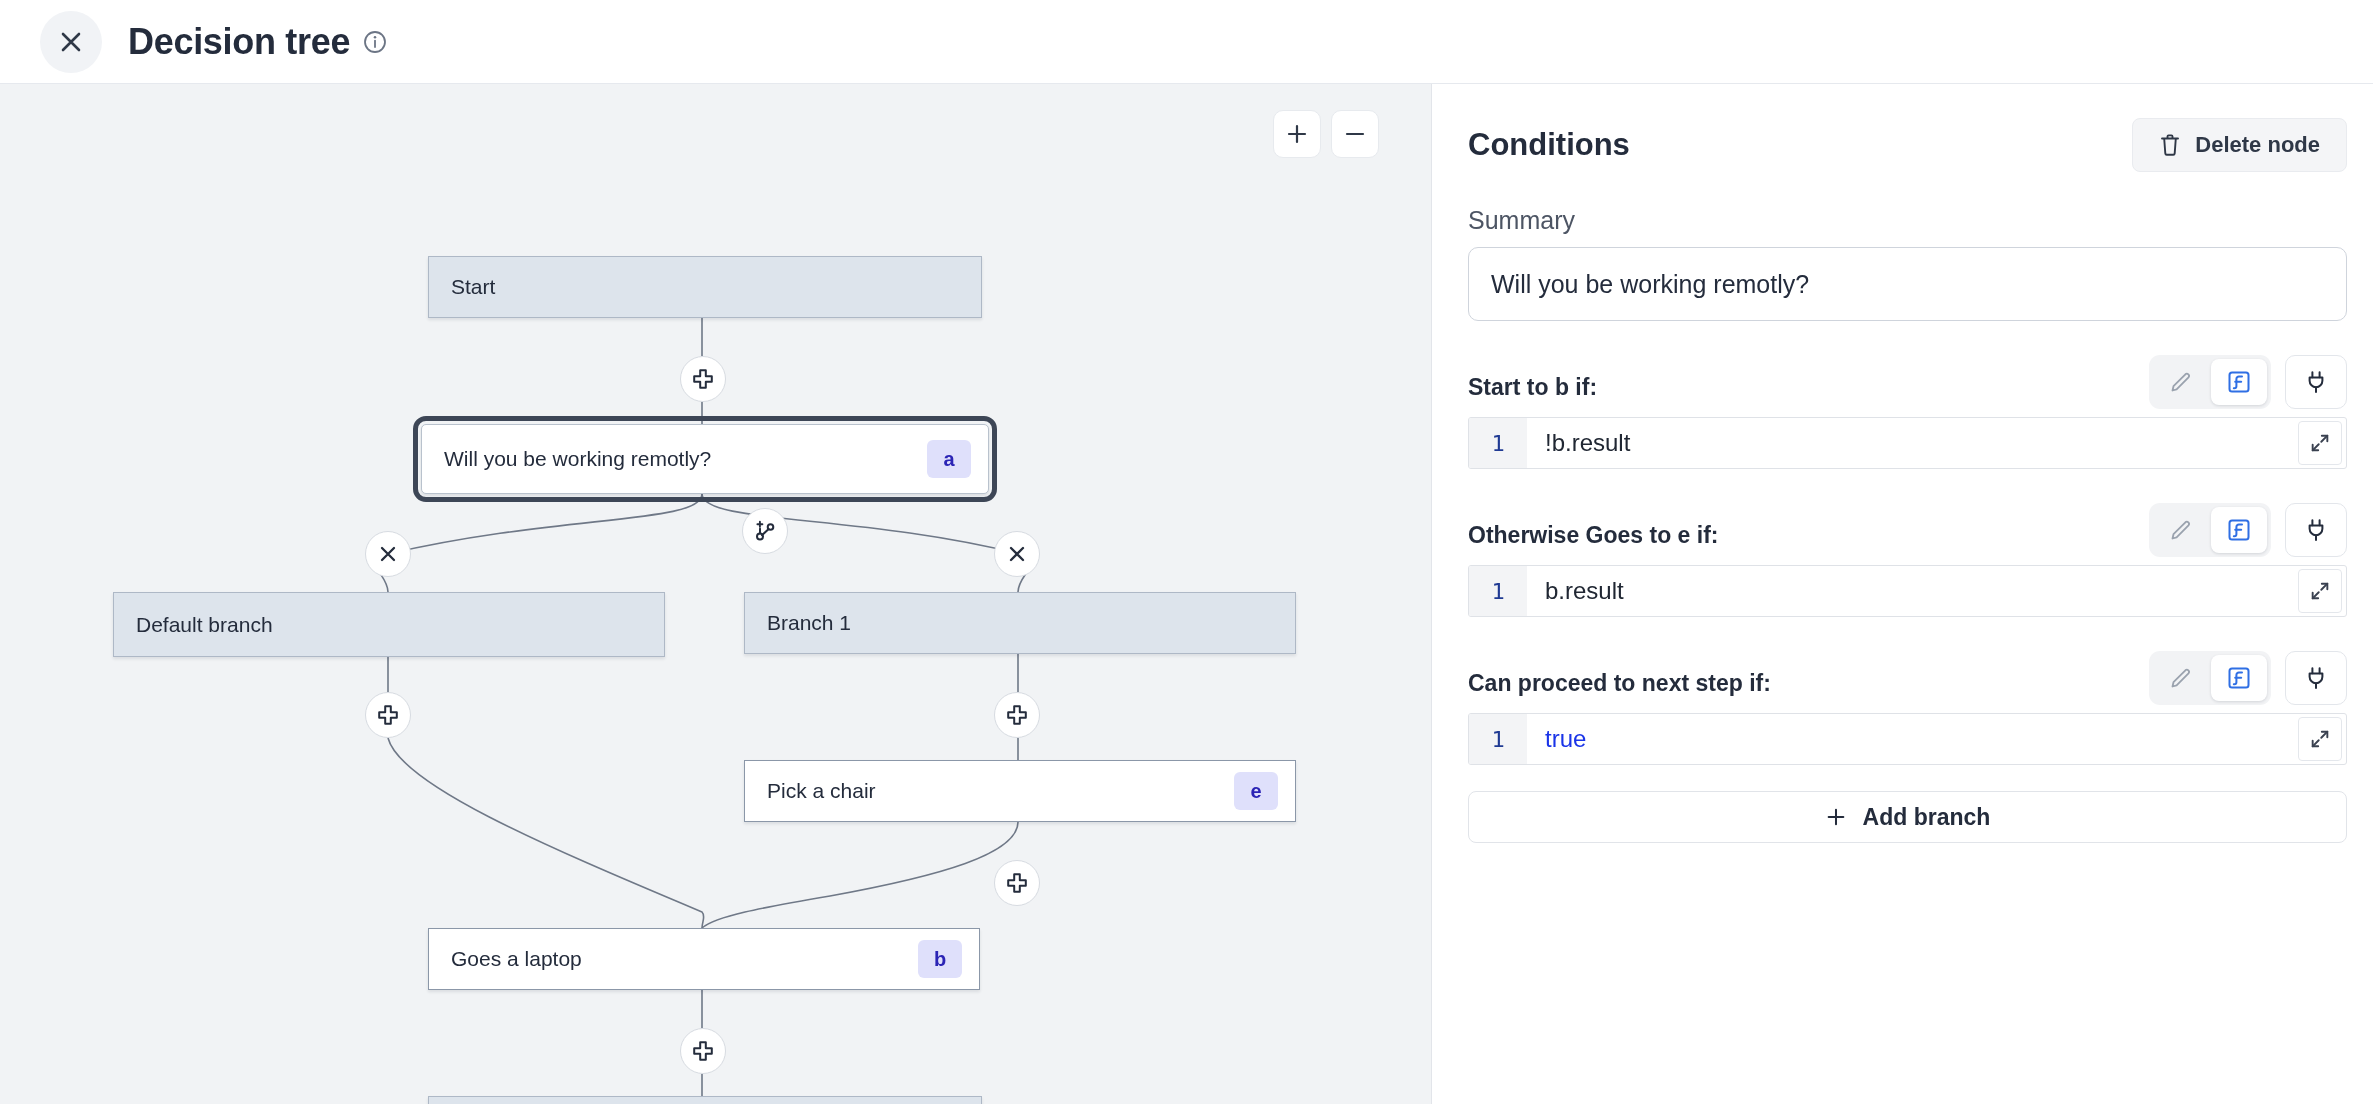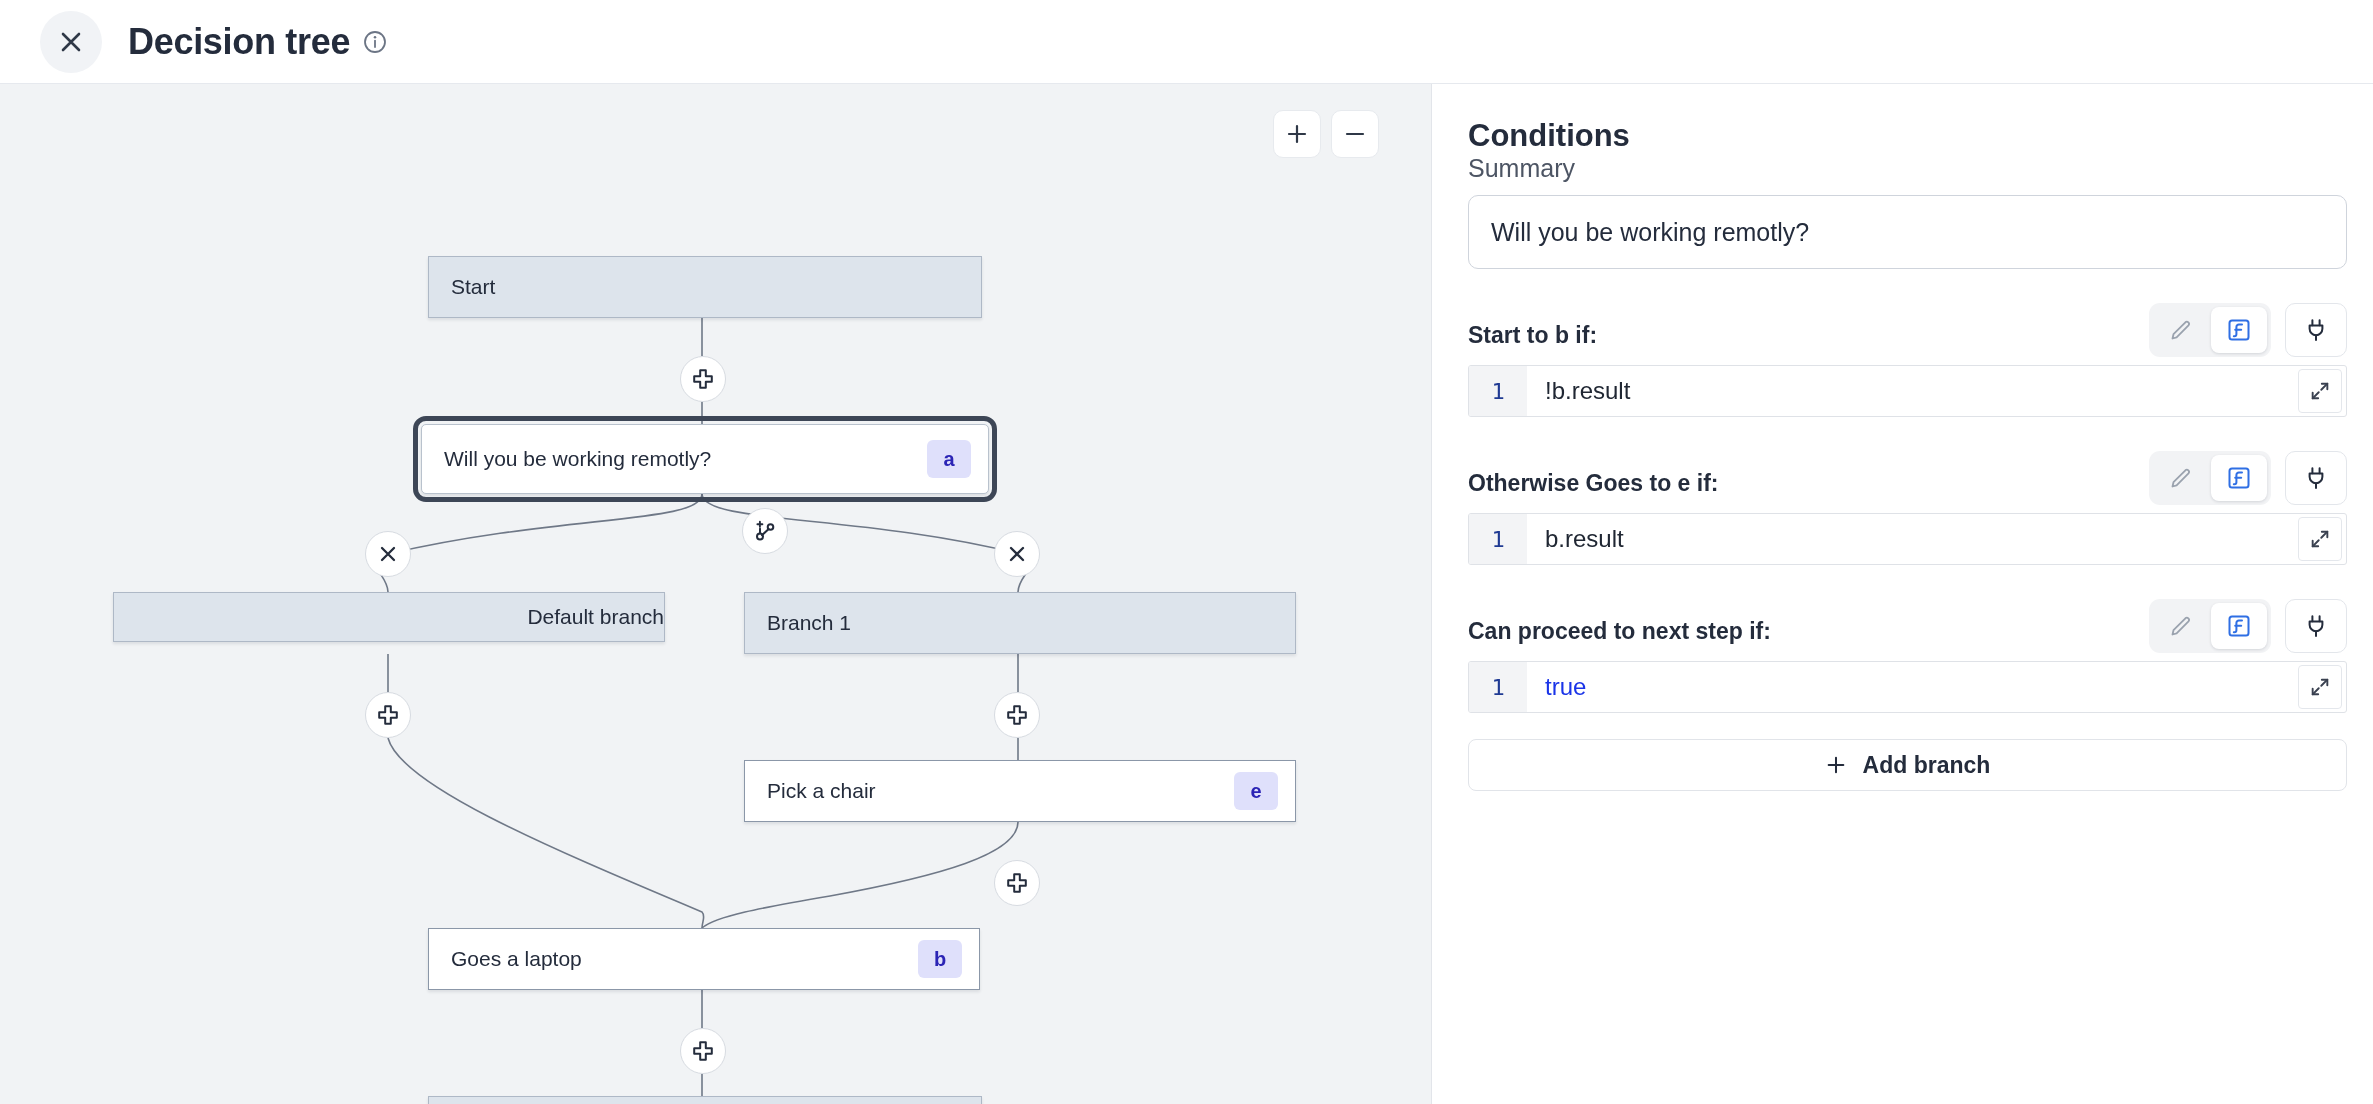--- a/index.html
+++ b/index.html
@@ -106,21 +106,21 @@
   }
   .panel-head { display: flex; align-items: center; justify-content: space-between; }
   .panel-title { font-size: 31px; font-weight: bold; color: #242c3c; }
   .delete-btn {
     display: flex; align-items: center; gap: 14px;
     height: 54px; padding: 0 26px;
     background: #f4f5f7; border: 1px solid #e9ebef; border-radius: 8px;
     font-size: 22px; font-weight: bold; color: #2f3847;
     cursor: pointer;
   }
-  .section-label { font-size: 25px; color: #4d5564; }
+  .section-label { font-size: 25px; color: #4d5564; margin-top: 34px; }
   .summary-input {
     margin-top: 12px; width: 100%; height: 74px;
     border: 1px solid #cfd4dc; border-radius: 10px;
     background: #ffffff;
     font-family: "Liberation Sans", sans-serif;
     font-size: 25px; color: #242c3c;
     padding: 0 22px;
     outline: none;
   }
 
@@ -234,21 +234,21 @@
             <path d="M 702 906 L 702 944" stroke="#6f7887" stroke-width="1.6" fill="none"></path>
             <path d="M 702 990 L 702 1012" stroke="#6f7887" stroke-width="1.6" fill="none"></path>
           </svg>
       <div class="node node-plain" style="left: 428px; top: 172px; width: 554px; height: 62px;">
             <span class="node-label">Start</span>
           </div>
           <div class="node node-selected" style="left: 421px; top: 340px; width: 568px; height: 70px;">
             <span class="node-label">Will you be working remotly?</span>
             <span class="badge">a</span>
           </div>
-          <div class="node node-plain" style="left: 113px; top: 508px; width: 552px; height: 50px; justify-content: flex-end;">
+          <div class="node node-plain" style="left: 113px; top: 508px; width: 552px; height: 65px;">
             <span class="node-label">Default branch</span>
           </div>
           <div class="node node-plain" style="left: 744px; top: 508px; width: 552px; height: 62px;">
             <span class="node-label">Branch 1</span>
           </div>
           <div class="node node-white" style="left: 744px; top: 676px; width: 552px; height: 62px;">
             <span class="node-label">Pick a chair</span>
             <span class="badge">e</span>
           </div>
           <div class="node node-white" style="left: 428px; top: 844px; width: 552px; height: 62px;">
@@ -300,20 +300,28 @@
               <path d="M10.2 4.2 h5.6 v6 h6 v5.6 h-6 v6 h-5.6 v-6 h-6 v-5.6 h6 z" fill="#ffffff" stroke="#242c3c" stroke-width="2" stroke-linejoin="round"></path>
             </svg>
           </div>
         </div>
     </div>
 
     <div class="panel">
 
       <div class="panel-head">
         <div class="panel-title">Conditions</div>
+        <div class="delete-btn">
+          <svg width="22" height="24" viewBox="0 0 22 24">
+            <path d="M3 5.5 H19" stroke="#2f3847" stroke-width="1.9" stroke-linecap="round"></path>
+            <path d="M8.5 5.5 V3.4 a1 1 0 0 1 1 -1 h3 a1 1 0 0 1 1 1 V5.5" stroke="#2f3847" stroke-width="1.9" fill="none" stroke-linejoin="round"></path>
+            <path d="M5.2 5.5 L6.3 20.4 a1.4 1.4 0 0 0 1.4 1.3 h6.6 a1.4 1.4 0 0 0 1.4 -1.3 L16.8 5.5" stroke="#2f3847" stroke-width="1.9" fill="none" stroke-linejoin="round"></path>
+          </svg>
+          <span>Delete node</span>
+        </div>
       </div>
 
       <div class="section-label">Summary</div>
       <input class="summary-input" value="Will you be working remotly?" style="">
 
       <div id="conditions">
           <div class="cond-block">
             <div class="cond-row">
               <div class="cond-label">Start to b if:</div>
               <div class="cond-tools">

